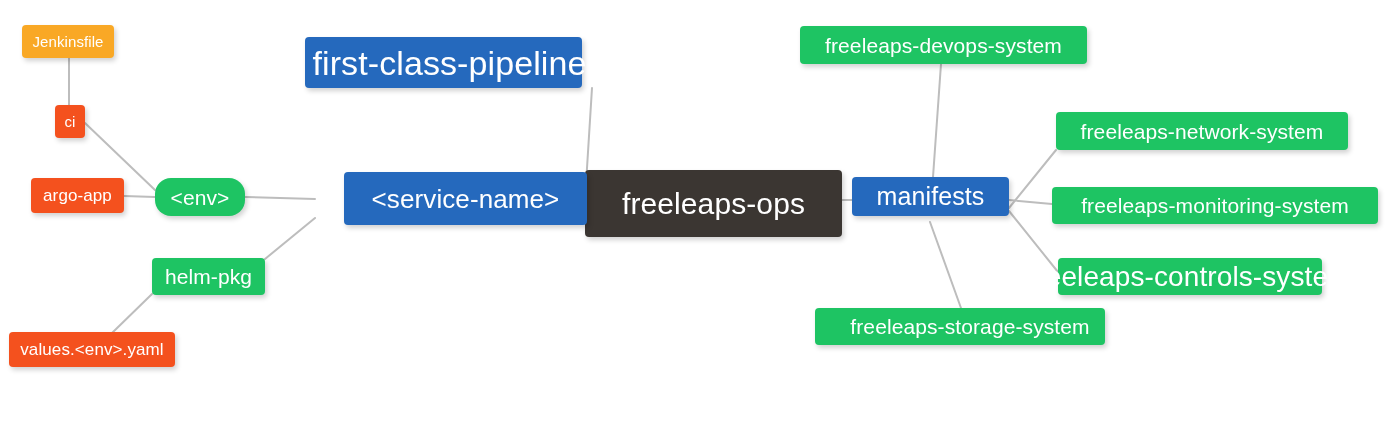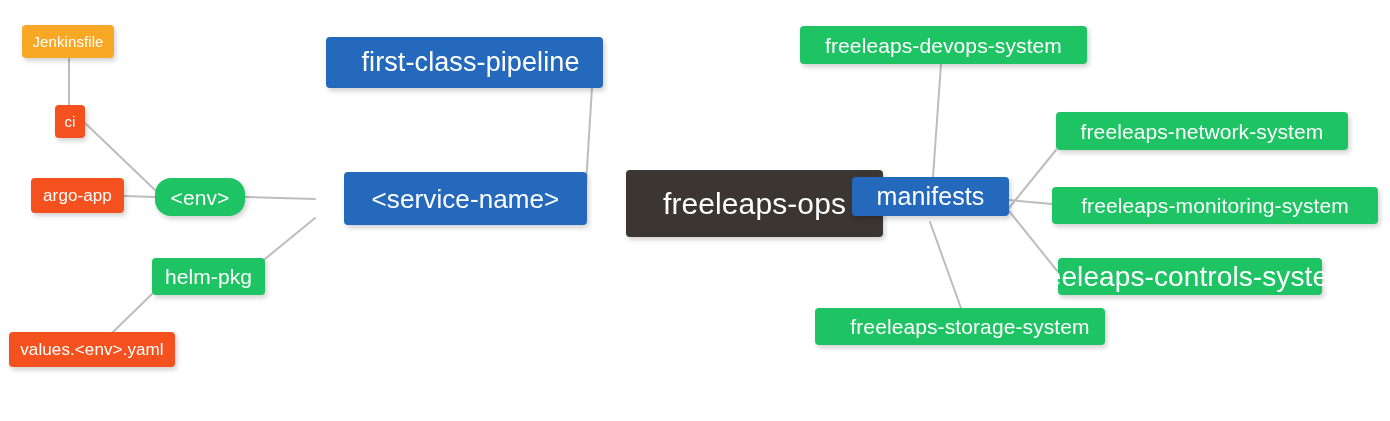--- a/index.html
+++ b/index.html
@@ -60,27 +60,27 @@
       <path d="M 155 197 L 124 196" stroke="#bdbdbd" stroke-width="2" fill="none" stroke-linecap="round"></path>
       <path d="M 69 105 L 69 58" stroke="#bdbdbd" stroke-width="2" fill="none" stroke-linecap="round"></path>
       <path d="M 152 294 L 112 333" stroke="#bdbdbd" stroke-width="2" fill="none" stroke-linecap="round"></path>
       <path d="M 933 177 L 941 64" stroke="#bdbdbd" stroke-width="2" fill="none" stroke-linecap="round"></path>
       <path d="M 1009 208 L 1056 150" stroke="#bdbdbd" stroke-width="2" fill="none" stroke-linecap="round"></path>
       <path d="M 1009 200 L 1052 204" stroke="#bdbdbd" stroke-width="2" fill="none" stroke-linecap="round"></path>
       <path d="M 1009 211 L 1058 272" stroke="#bdbdbd" stroke-width="2" fill="none" stroke-linecap="round"></path>
       <path d="M 930 222 L 961 308" stroke="#bdbdbd" stroke-width="2" fill="none" stroke-linecap="round"></path>
     </svg>
   <div id="node-layer">
-      <div class="mm-node" style="left: 585px; top: 170px; width: 257px; height: 67px; background: rgb(59, 54, 50); font-size: 30px; margin-left: 41px;">
+      <div class="mm-node" style="left: 585px; top: 170px; width: 257px; height: 67px; background: rgb(59, 54, 50); font-size: 30px;">
         <span class="mm-label">freeleaps-ops</span>
       </div>
       <div class="mm-node" style="left: 315px; top: 172px; width: 243px; height: 53px; background: rgb(37, 105, 189); font-size: 26px; margin-left: 29px;">
         <span class="mm-label">&lt;service-name&gt;</span>
       </div>
-      <div class="mm-node" style="left: 326px; top: 37px; width: 277px; height: 51px; background: rgb(37, 105, 189); font-size: 27px; padding-left: 12px;">
+      <div class="mm-node" style="left: 305px; top: 37px; width: 277px; height: 51px; background: rgb(37, 105, 189); font-size: 34px; padding-left: 12px;">
         <span class="mm-label">first-class-pipeline</span>
       </div>
       <div class="mm-node" style="left: 852px; top: 177px; width: 157px; height: 39px; background: rgb(37, 105, 189); font-size: 25px;">
         <span class="mm-label">manifests</span>
       </div>
       <div class="mm-node" style="left: 155px; top: 178px; width: 90px; height: 38px; background: rgb(30, 196, 99); font-size: 21px; border-radius: 16px;">
         <span class="mm-label">&lt;env&gt;</span>
       </div>
       <div class="mm-node" style="left: 152px; top: 258px; width: 113px; height: 37px; background: rgb(30, 196, 99); font-size: 21px;">
         <span class="mm-label">helm-pkg</span>

